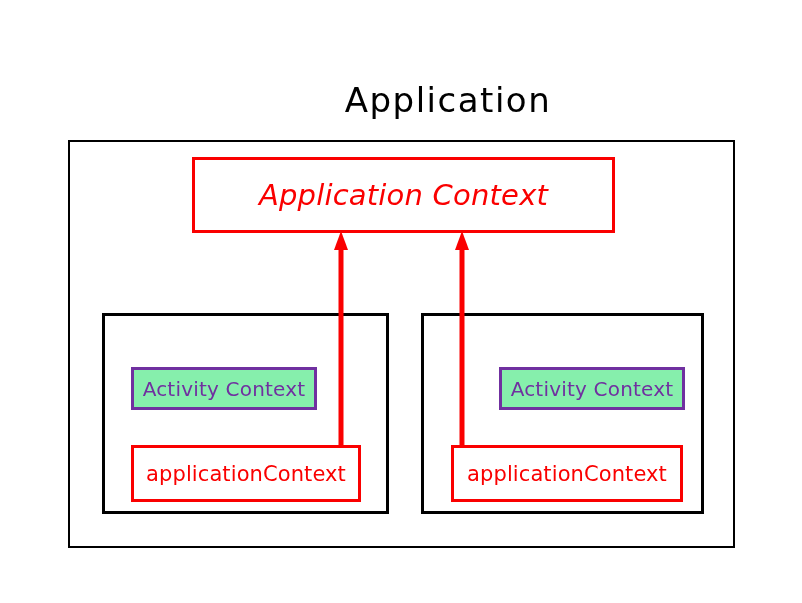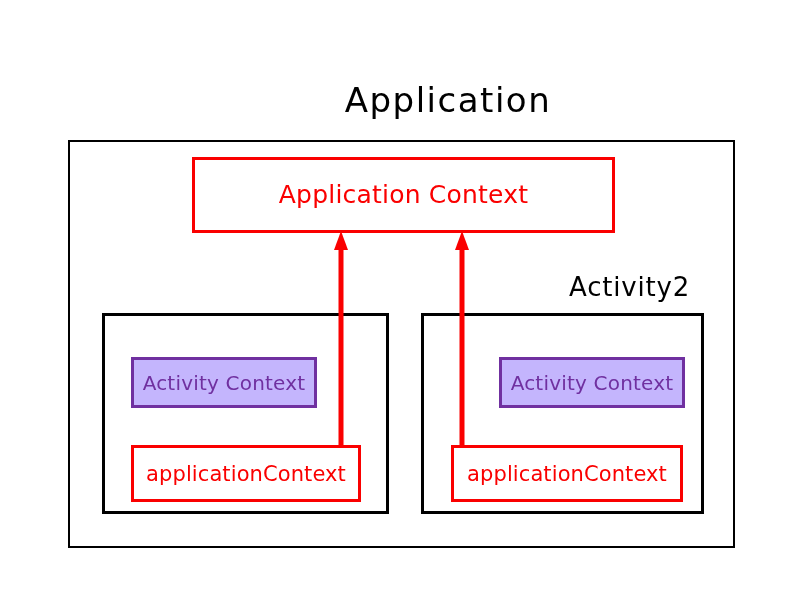--- a/index.html
+++ b/index.html
@@ -57,25 +57,26 @@
     height: 76px;
     border: 3px solid #fa0000;
     box-sizing: border-box;
     background: #ffffff;
     display: flex;
     align-items: center;
     justify-content: center;
     z-index: 6;
   }
   .app-context-label {
-    font-size: 25px;
+    font-size: 29px;
     color: #fa0000;
     line-height: 34px;
     white-space: nowrap;
     letter-spacing: 0.2px;
+    font-style: italic;
   }
 
   
   .activity-label {
     position: absolute;
     font-size: 26px;
     color: #000000;
     line-height: 32px;
     white-space: nowrap;
     letter-spacing: 0.8px;
@@ -93,25 +94,25 @@
     box-sizing: border-box;
     background: transparent;
     z-index: 2;
   }
   .activity-box.a1 { left: 102px; width: 287px; }
   .activity-box.a2 { left: 421px; width: 283px; }
 
   
   .activity-context-box {
     position: absolute;
-    top: 357px;
-    height: 51px;
+    top: 367px;
+    height: 43px;
     border: 3px solid #7030a0;
     box-sizing: border-box;
-    background: #c4b5fd;
+    background: #86efac;
     display: flex;
     align-items: center;
     justify-content: center;
     z-index: 4;
   }
   .activity-context-box.a1 { left: 131px; width: 186px; }
   .activity-context-box.a2 { left: 499px; width: 186px; }
   .activity-context-label {
     font-size: 20px;
     color: #7030a0;
@@ -160,21 +161,20 @@
 <div id="canvas">
 
   <div class="diagram-title">Application</div>
 
   <div class="app-container"></div>
 
   <div class="app-context-box">
     <span class="app-context-label">Application Context</span>
   </div>
 
-  <div class="activity-label a2">Activity2</div>
 
   <div class="activity-box a1"></div>
   <div class="activity-box a2"></div>
 
   <div class="activity-context-box a1">
     <span class="activity-context-label">Activity Context</span>
   </div>
   <div class="activity-context-box a2">
     <span class="activity-context-label">Activity Context</span>
   </div>

